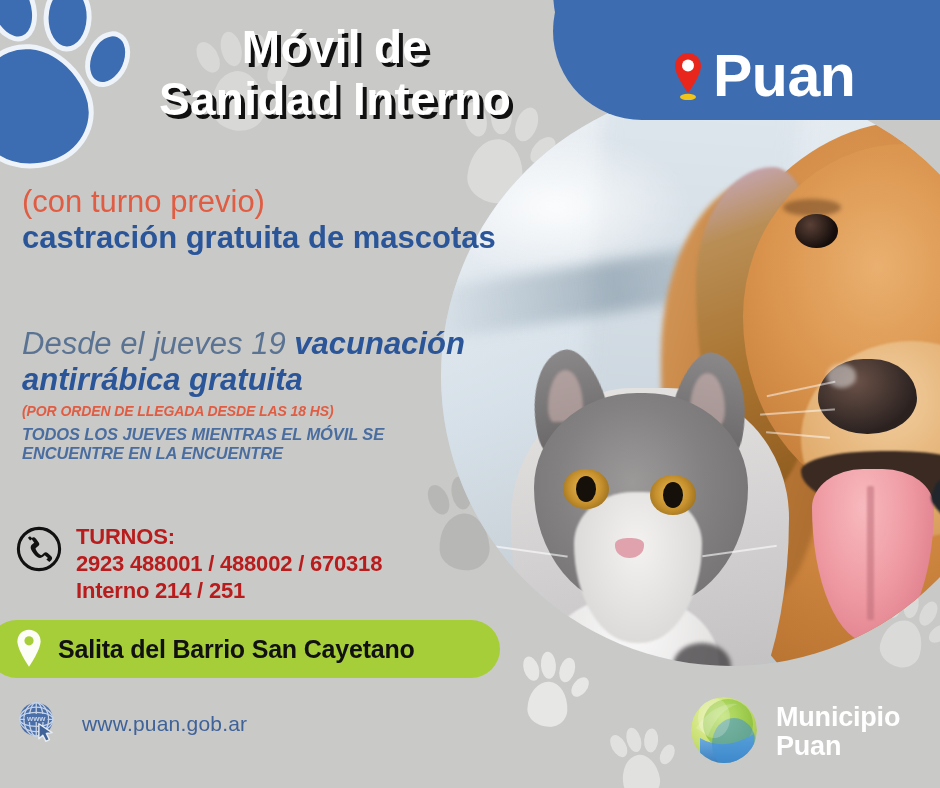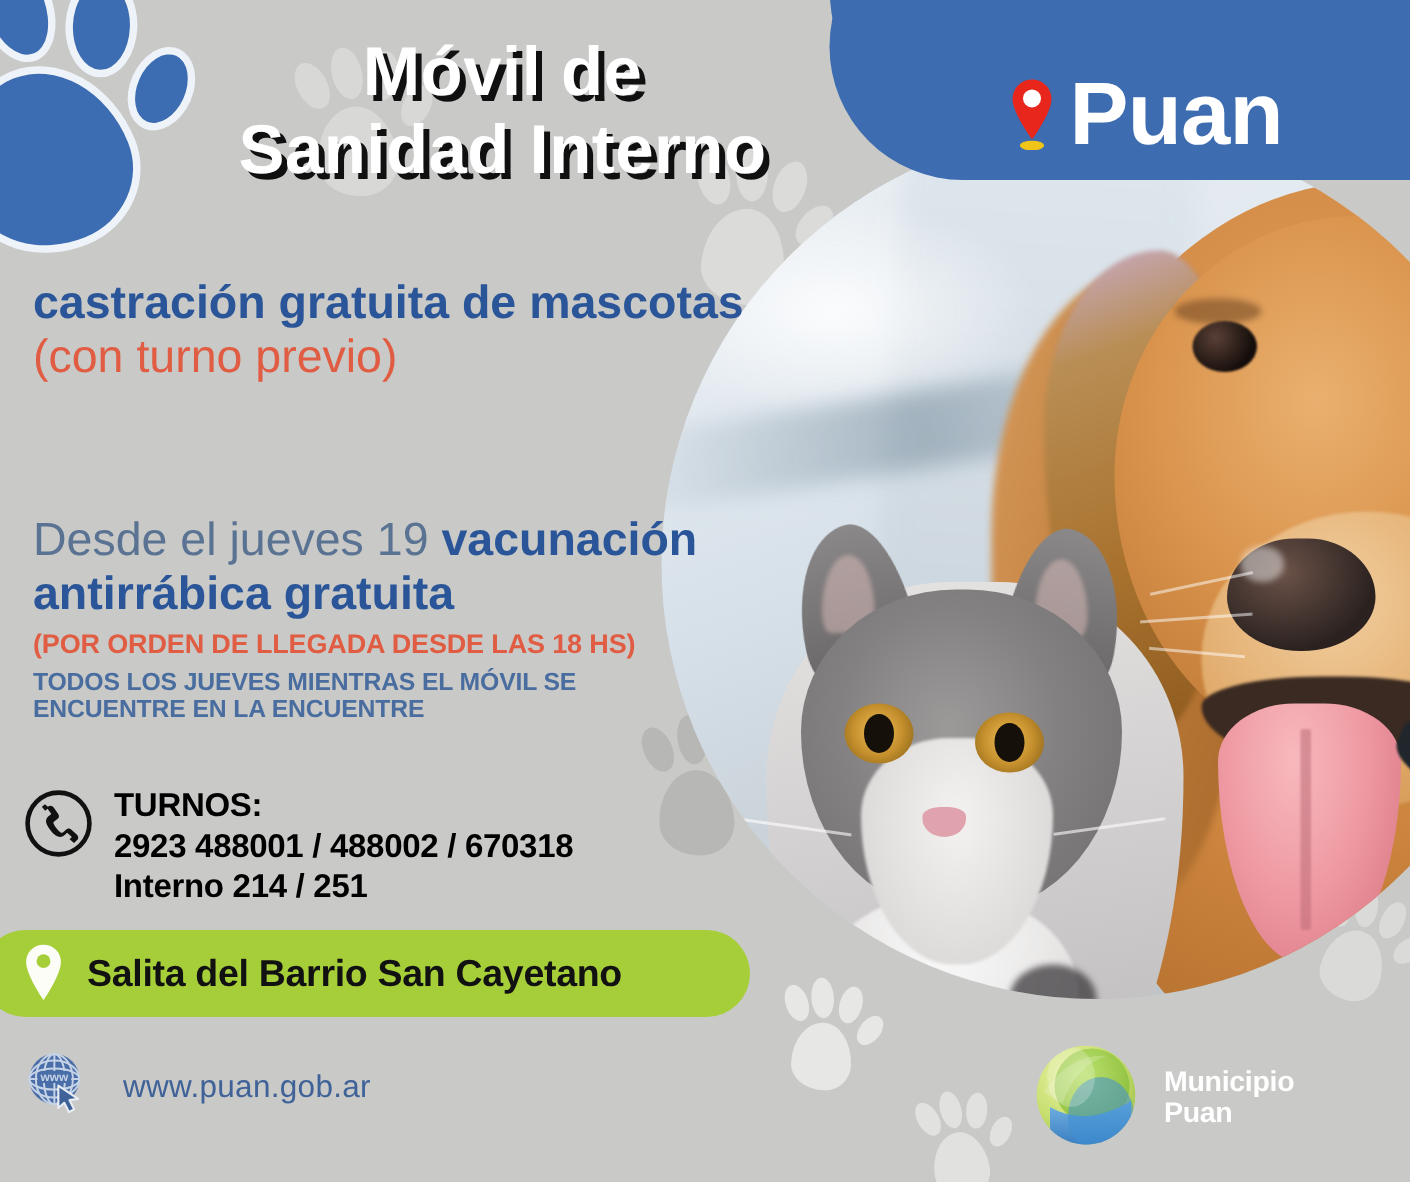--- a/index.html
+++ b/index.html
@@ -330,48 +330,49 @@
 
   
   #body1 {
     position: absolute;
     left: 22px; top: 184px;
     width: 530px;
     line-height: 1.16;
   }
   #body2 {
     position: absolute;
-    left: 22px; top: 342px;
+    left: 22px; top: 326px;
     width: 500px;
     line-height: 1.16;
+    font-style: italic;
   }
   .t-reg   { color: #5b7392; font-size: 31px; font-weight: 400; }
   .t-bold  { color: #2a5699; font-size: 31px; font-weight: 700; }
   .t-red   { color: #e05c42; font-size: 31px; font-weight: 400; }
   .t-small-red {
-    color: #e05c42; font-size: 18px; font-weight: 700;
+    color: #e05c42; font-size: 14px; font-weight: 700;
     letter-spacing: -.1px;
   }
   .t-small-blue {
     color: #4a6da0; font-size: 16.5px; font-weight: 700;
     line-height: 1.12;
     letter-spacing: -.1px;
   }
   .line { display: block; white-space: nowrap; }
 
   
   #phoneBlock {
     position: absolute;
     left: 16px; top: 522px;
     display: flex;
     align-items: flex-start;
     gap: 14px;
   }
   #phoneText {
-    color: #000000;
+    color: #b91c1c;
     font-size: 22px;
     font-weight: 700;
     line-height: 1.22;
     padding-top: 2px;
     letter-spacing: -.2px;
   }
 
   
   #addrBar {
     position: absolute;
@@ -416,21 +417,21 @@
   
   #muniBlock {
     position: absolute;
     left: 688px; top: 694px;
     display: flex;
     align-items: center;
     gap: 16px;
   }
   #muniText {
     color: #ffffff;
-    font-size: 19px;
+    font-size: 27px;
     font-weight: 700;
     line-height: 1.08;
     letter-spacing: -.2px;
   }
 </style>
 </head>
 <body>
 
 <div id="poster">
 
@@ -542,22 +543,22 @@
       <span id="badgeText">Puan</span>
     </div>
   </div>
 
   <div id="headline">
     <span class="line">Móvil de</span>
     <span class="line l2">Sanidad Interno</span>
   </div>
 
   <div id="body1">
+    <span class="line t-red">(con turno previo)</span>
     <span class="line t-bold">castración gratuita de mascotas</span>
-    <span class="line t-red">(con turno previo)</span>
   </div>
 
   <div id="body2">
     <span class="line"><span class="t-reg">Desde el jueves 19 </span><span class="t-bold">vacunación</span></span>
     <span class="line t-bold">antirrábica gratuita</span>
     <span class="line t-small-red" style="margin-top:5px;">(POR ORDEN DE LLEGADA DESDE LAS 18 HS)</span>
     <span class="line t-small-blue" style="margin-top:6px;">TODOS LOS JUEVES MIENTRAS EL MÓVIL SE</span>
     <span class="line t-small-blue">ENCUENTRE EN LA ENCUENTRE</span>
   </div>
 

